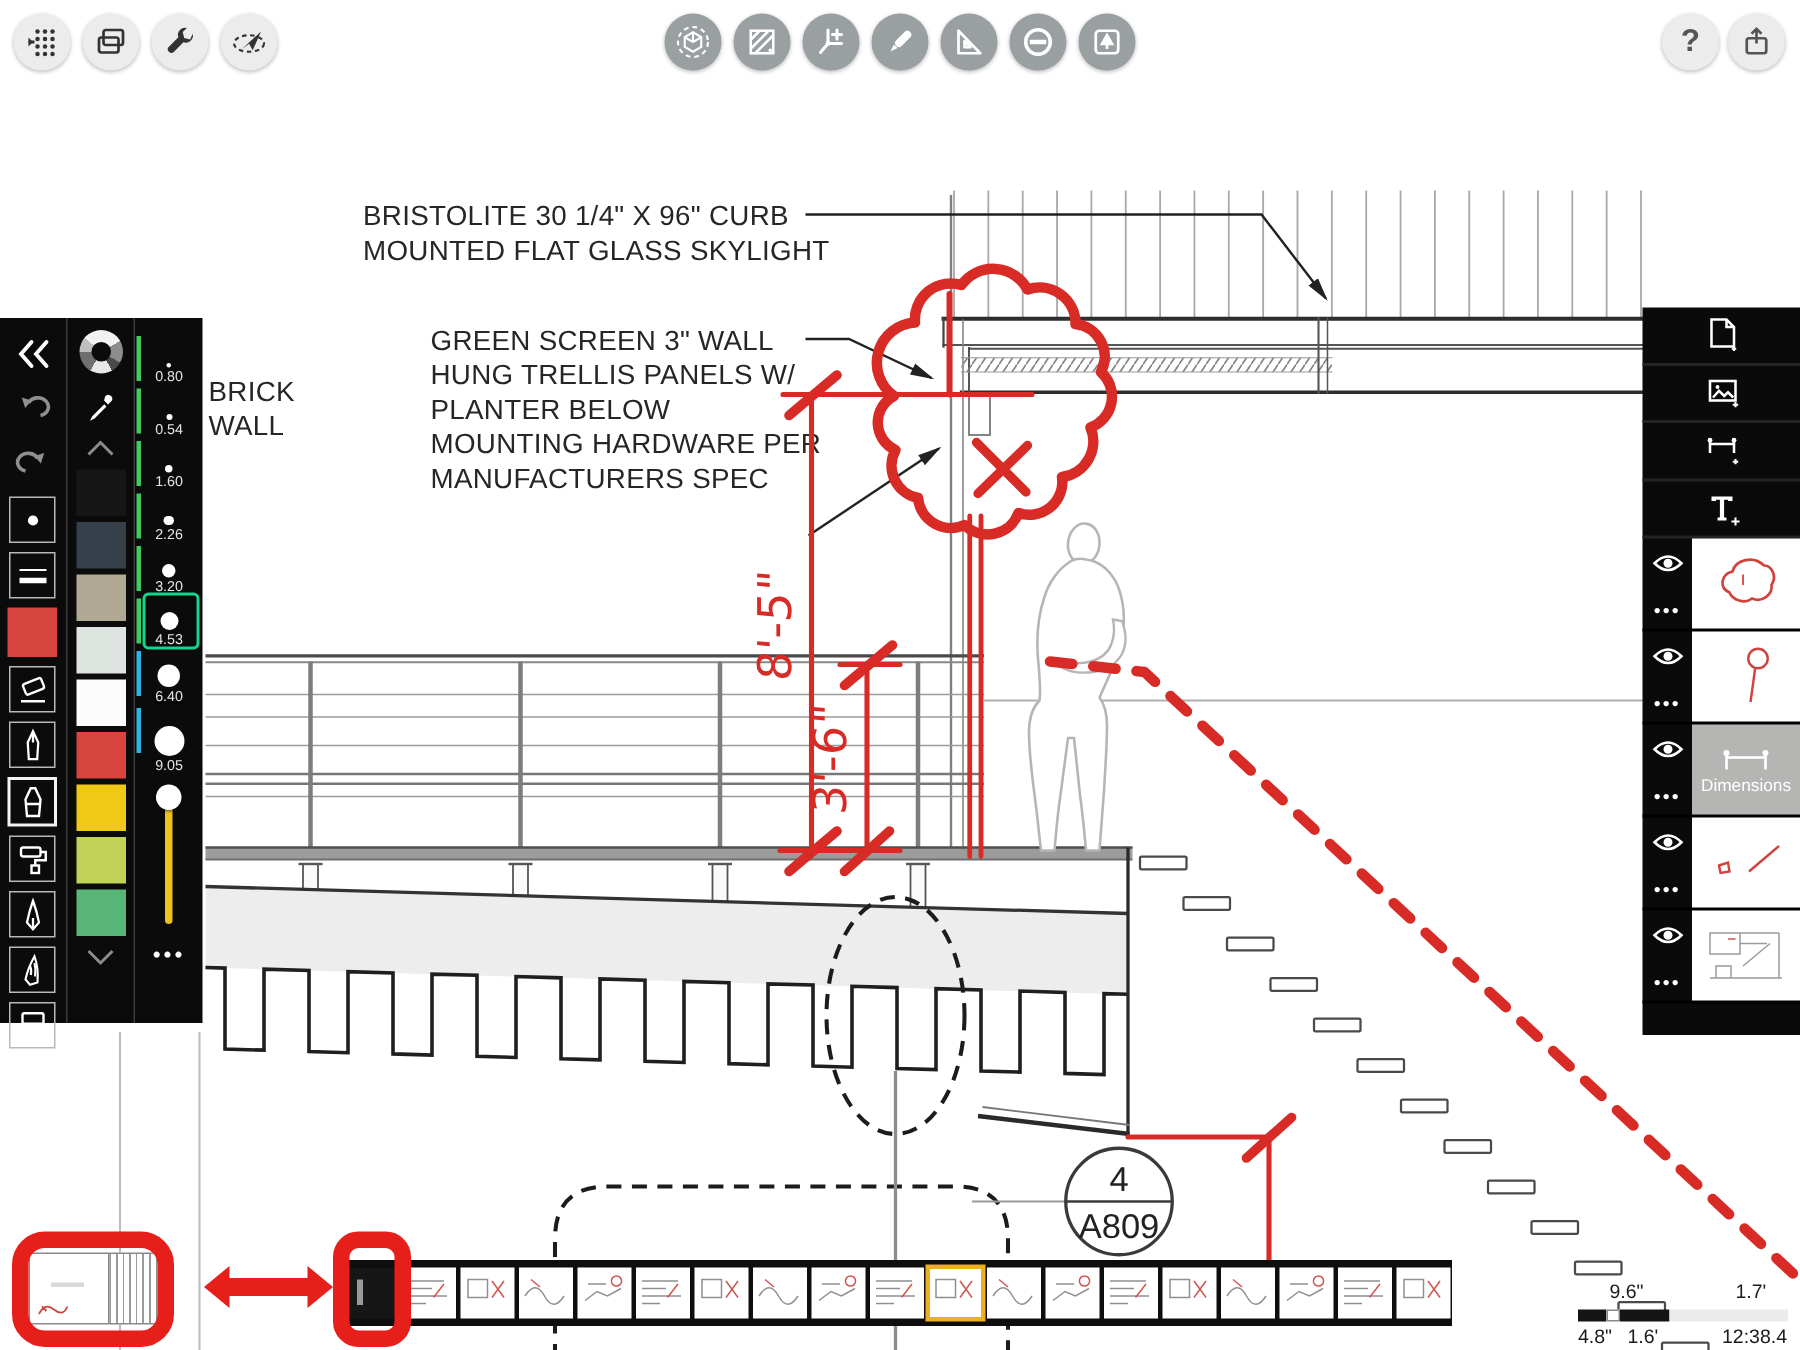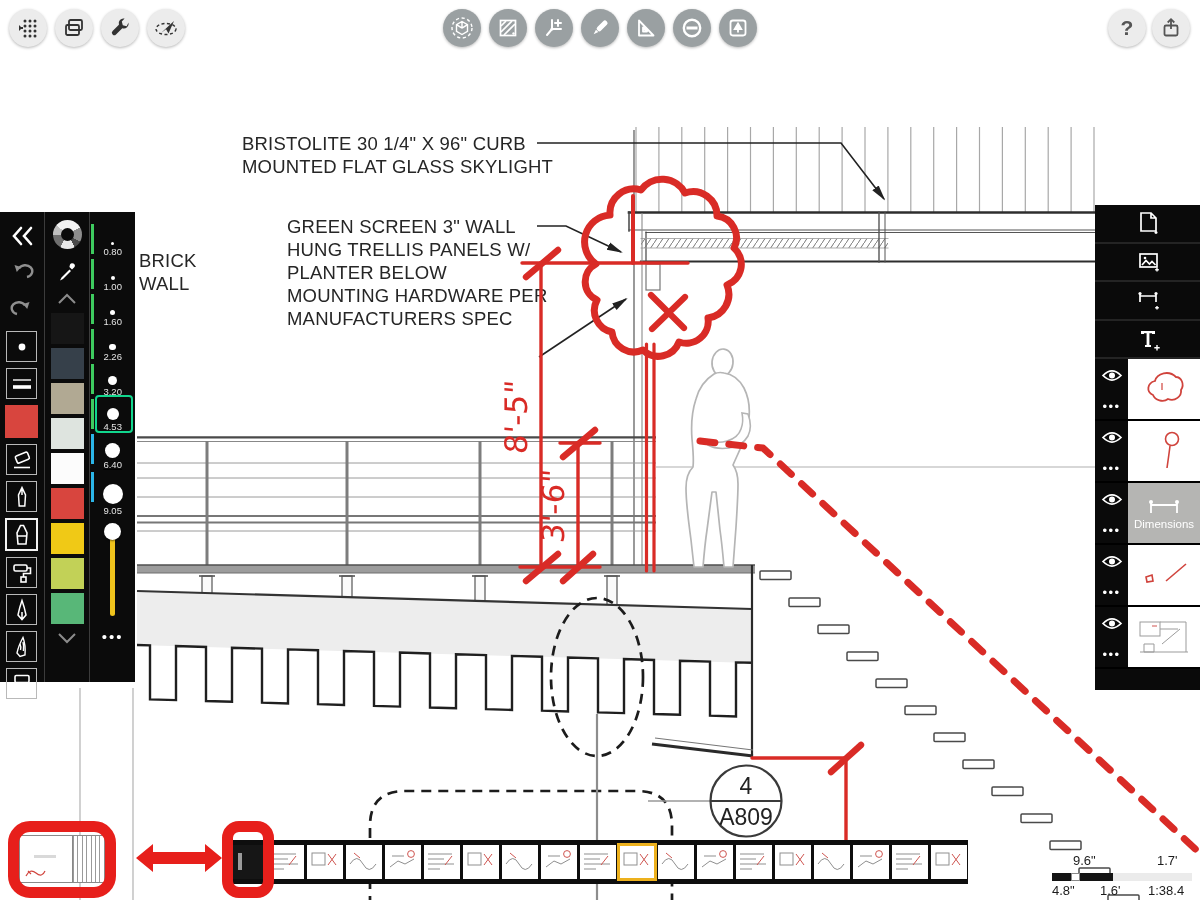--- a/index.html
+++ b/index.html
@@ -455,21 +455,21 @@
     <div class="lt-col lt-c3">
       <div id="size-list">
           <div class="size-item">
             <div class="tick" style="background:#3ecb5f"></div>
             <div class="dot" style="width:3px;height:3px"></div>
             <div class="num">0.80</div>
           </div>
           <div class="size-item">
             <div class="tick" style="background:#3ecb5f"></div>
             <div class="dot" style="width:4px;height:4px"></div>
-            <div class="num">1.00</div>
+            <div class="num">0.54</div>
           </div>
           <div class="size-item">
             <div class="tick" style="background:#3ecb5f"></div>
             <div class="dot" style="width:5px;height:5px"></div>
             <div class="num">1.60</div>
           </div>
           <div class="size-item">
             <div class="tick" style="background:#3ecb5f"></div>
             <div class="dot" style="width:6.5px;height:6.5px"></div>
             <div class="num">2.26</div>
@@ -746,17 +746,17 @@
   <div class="red-rect" style="left:222px;top:821px;width:52px;height:77px;border-radius:17px"></div>
 
   <div id="scale-widget">
     <span style="left:28px;top:8px">9.6"</span>
     <span style="left:112px;top:8px">1.7'</span>
     <div class="seg" style="left:7px;width:19px;background:#141414"></div>
     <div class="seg" style="left:26px;width:9px;background:#fff;border:1px solid #888;box-sizing:border-box"></div>
     <div class="seg" style="left:35px;width:33px;background:#141414"></div>
     <div class="seg" style="left:68px;width:79px;background:#ebebeb"></div>
     <span style="left:7px;top:38px">4.8"</span>
-    <span style="left:55px;top:38px">1.6'</span>
-    <span style="left:103px;top:38px">1:38.4</span>
+    <span style="left:40px;top:38px">1.6'</span>
+    <span style="left:103px;top:38px">12:38.4</span>
   </div>
 
 </div>
 
 </body></html>

